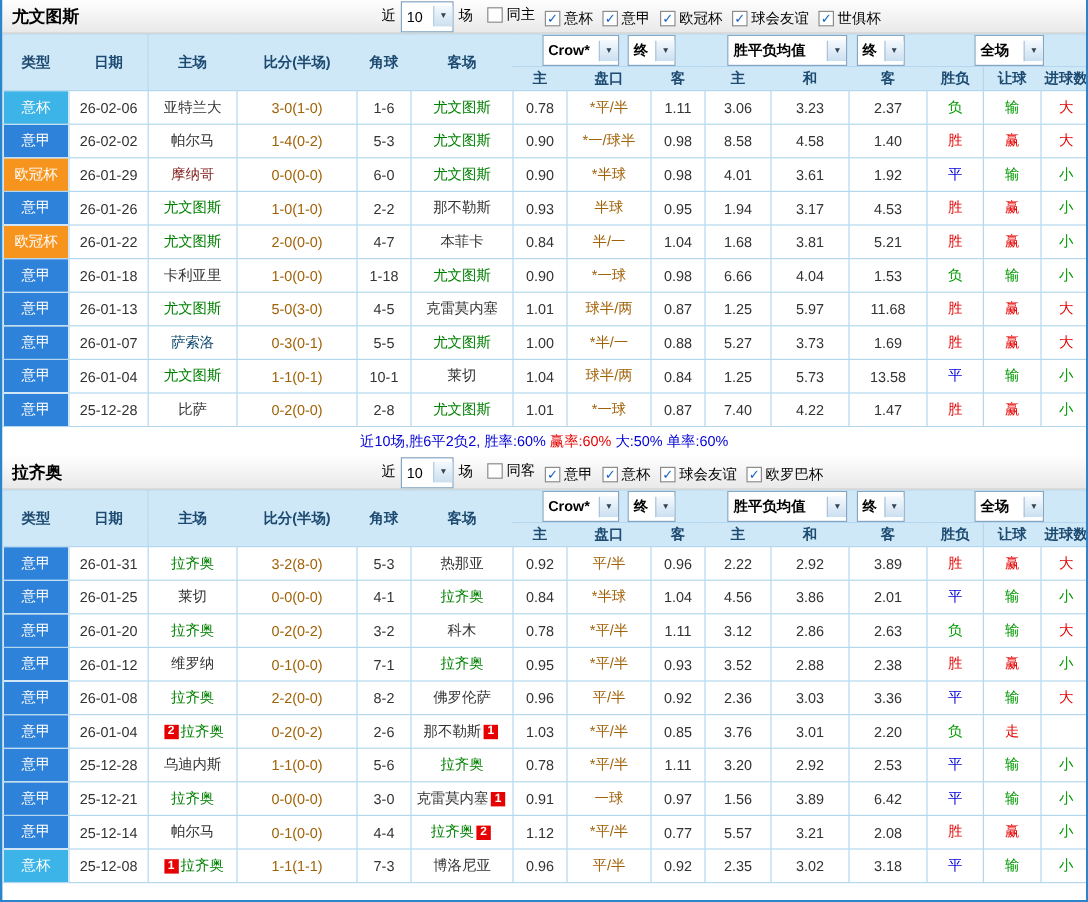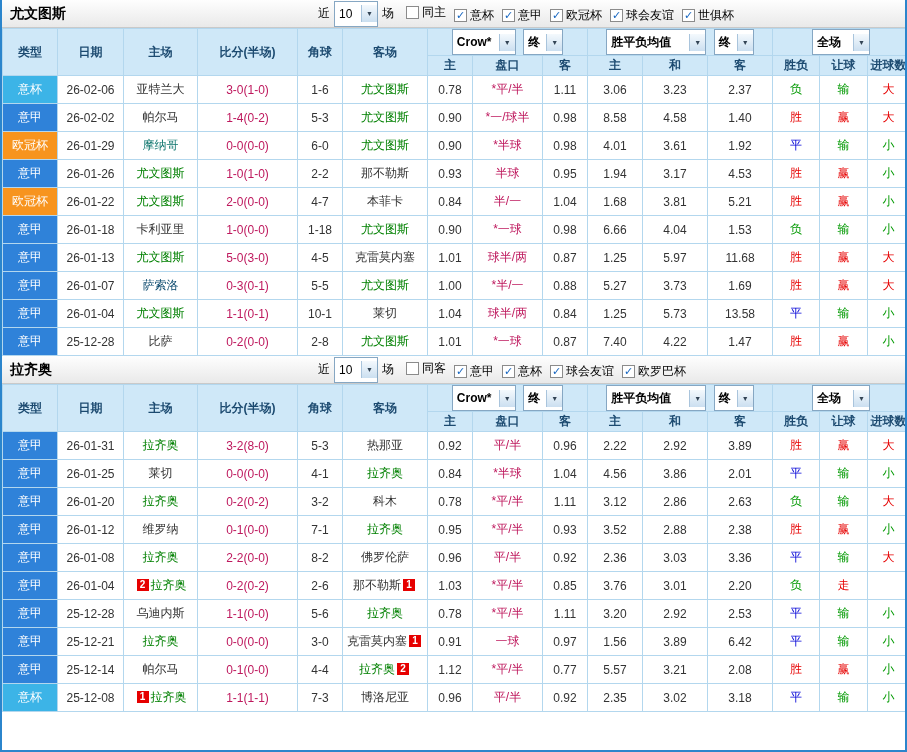--- a/index.html
+++ b/index.html
@@ -21,21 +21,21 @@
 .sel{display:inline-flex;align-items:center;justify-content:space-between;background:#fff;border:1px solid #86a7c3;height:26px;font-size:12px;padding-left:4px;color:#000;cursor:pointer;vertical-align:middle}
 .sel .arr{width:16px;height:17px;margin-left:2px;background:linear-gradient(#f4f9fd,#cbdff0);border-left:1px solid #a9c4dc;display:inline-flex;align-items:center;justify-content:center;font-size:7px;color:#345;flex:none}
 .sel-count{width:44px}.sel-src{width:64px}.sel-stage{width:40px}.sel-avg{width:100px}.sel-scope{width:58px}
 table{width:100%;border-collapse:collapse;table-layout:fixed}
 th,td{border:1px solid #b3d7ee;text-align:center;white-space:nowrap;overflow:hidden}
 thead th{background:#cfe8f8;color:#1c4a70;font-size:12px;font-weight:bold}
 tr.filter-row th{height:26px}
 thead tr.subhead th{height:20px}
 tbody td{height:28px;font-size:12px;color:#333;background:#fff}
 td.type{color:#fff;font-size:12px}
-td.score,td.hcp{color:#be185d}
+td.score,td.hcp{color:#a16207}
 .badge{display:inline-block;width:12px;height:12px;line-height:12px;background:#e60000;color:#fff;font-size:10px;font-weight:bold;margin:0 2px;vertical-align:1px;text-align:center}
 .summary{height:24px;line-height:24px;text-align:center;font-size:12px;background:#fff}
 .filter-row .sel{margin:0 2px}
 </style>
 </head>
 <body>
 
 <div class="app">
 
 
@@ -166,21 +166,21 @@
             <td class="odds">8.58</td>
             <td class="odds">4.58</td>
             <td class="odds">1.40</td>
             <td class="res" style="color:#e60000">胜</td>
             <td class="res" style="color:#e60000">赢</td>
             <td class="res" style="color:#e60000">大</td>
           </tr>
           <tr>
             <td class="type" style="background:#f7941e">欧冠杯</td>
             <td class="date">26-01-29</td>
-            <td><span style="color:#0f766e">摩纳哥</span></td>
+            <td><span style="color:#7f1d1d">摩纳哥</span></td>
             <td class="score">0-0(0-0)</td>
             <td class="corner">6-0</td>
             <td><span style="color:#008000">尤文图斯</span></td>
             <td class="odds">0.90</td>
             <td class="hcp">*半球</td>
             <td class="odds">0.98</td>
             <td class="odds">4.01</td>
             <td class="odds">3.61</td>
             <td class="odds">1.92</td>
             <td class="res" style="color:#0000d6">平</td>
@@ -301,20 +301,21 @@
             <td class="odds">0.87</td>
             <td class="odds">7.40</td>
             <td class="odds">4.22</td>
             <td class="odds">1.47</td>
             <td class="res" style="color:#e60000">胜</td>
             <td class="res" style="color:#e60000">赢</td>
             <td class="res" style="color:#009900">小</td>
           </tr>
         </tbody>
     </table>
+    <div class="summary"><span style="color: rgb(0, 0, 214);">近10场,胜6平2负2, 胜率:60% </span><span style="color: rgb(230, 0, 0);">赢率:60% </span><span style="color: rgb(0, 0, 214);">大:50% </span><span style="color: rgb(0, 0, 214);">单率:60%</span></div>
   </div>
 
   <div class="section">
     <div class="sec-head">
       <span class="team-title">拉齐奥</span>
       <div class="controls">
         <span class="ctl-label">近</span>
         <span class="sel sel-count">
             <span>10</span>
             <span class="arr">▼</span>

